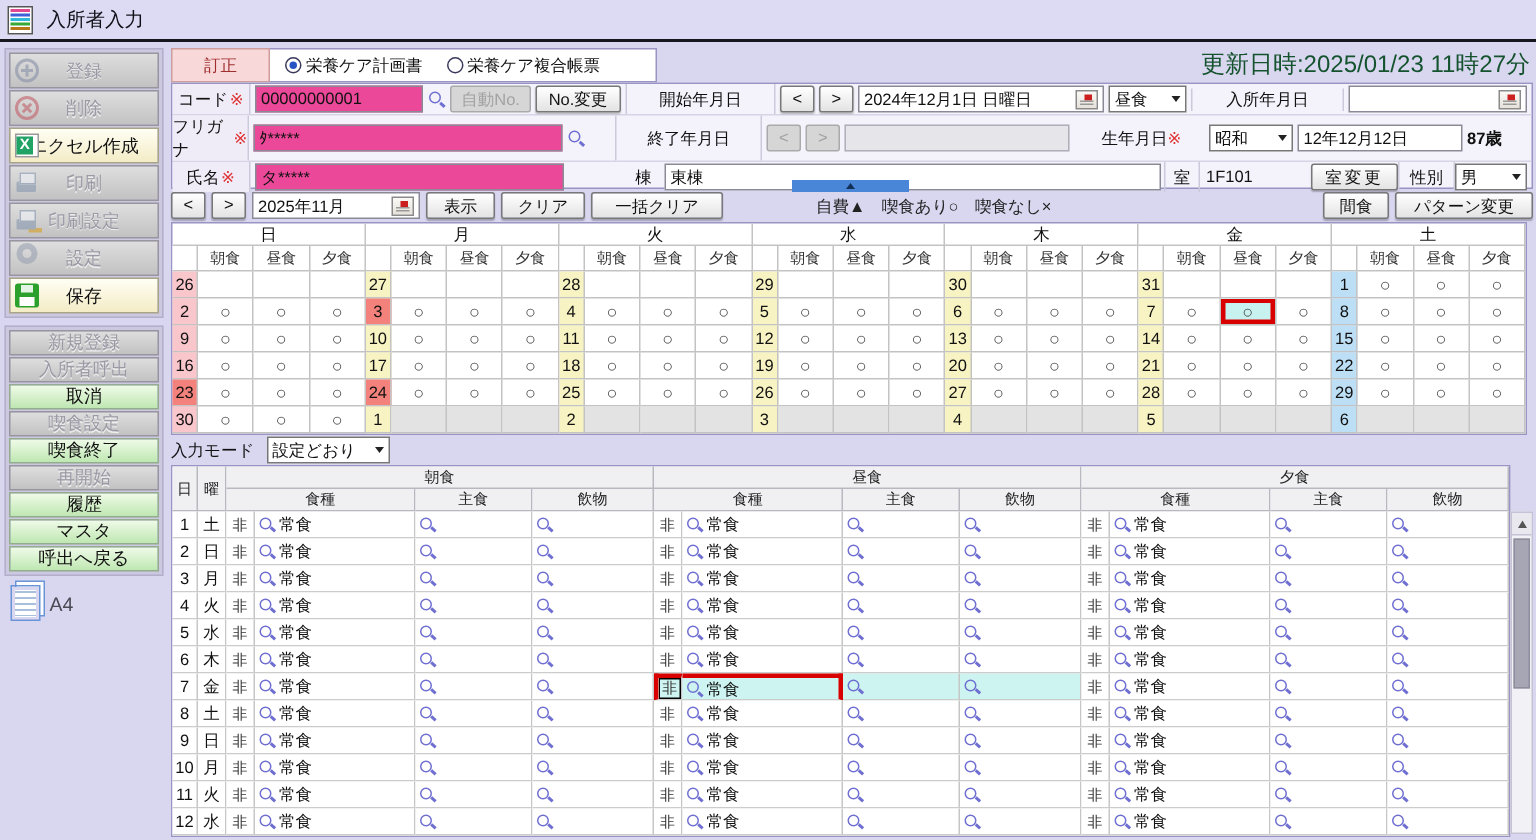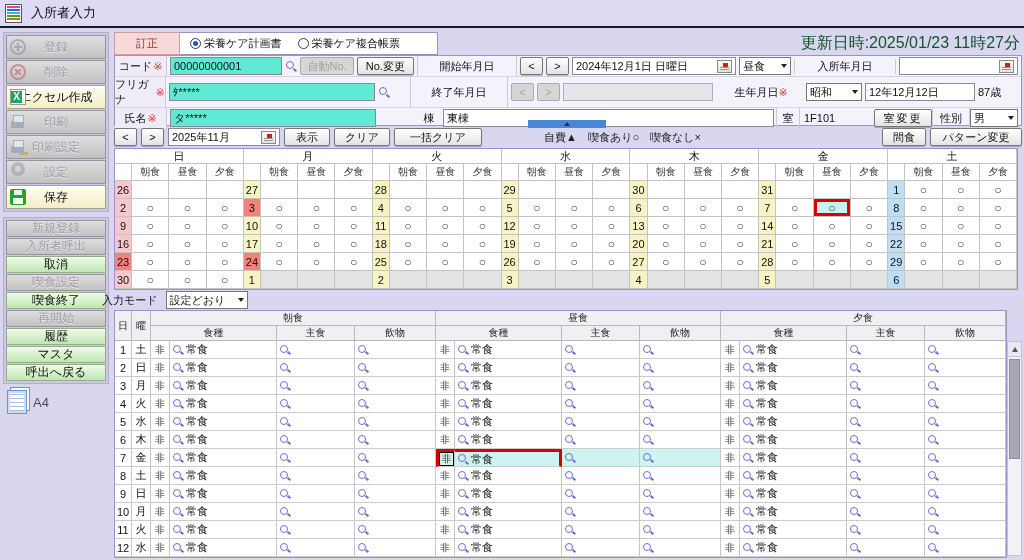--- a/index.html
+++ b/index.html
@@ -60,28 +60,28 @@
 .radio.on::after{content:"";position:absolute;left:2px;top:2px;width:5px;height:5px;border-radius:50%;background:#2553c4}
 .updated{margin-left:auto;align-self:center;font-weight:normal;font-size:16px;color:#14532d;padding-right:2px}
 #form-box{position:absolute;left:114px;top:55px;width:908px;height:71px;border:1px solid #9a94c4;background:#f4f2fa;display:flex;flex-direction:column}
 .frow{flex:1;display:flex;align-items:stretch;border-bottom:1px solid #d8d4e6}
 .frow:last-child{border-bottom:none}
 .frow .flabel{width:52px}
 .req{color:#e03434}
 .fmid{display:flex;align-items:center;justify-content:center;font-size:11px;border-left:1px solid #cdc9dd;border-right:1px solid #cdc9dd}
 .fcell{display:flex;align-items:center;gap:3px;padding:1px 3px}
 .inp{border:1px solid #8a8a96;background:#fff;display:flex;align-items:center;padding:0 3px;font-size:11px;height:18px;overflow:hidden;white-space:nowrap}
-.inp.gray{background:#5eead4}
+.inp.gray{background:#ec4899}
 .inp.dis{background:#e6e5ea;border-color:#b0aeba}
 .sp{flex:1}
 .fbtn{border:1px solid #777;background:linear-gradient(#fff,#e3e3e3);height:18px;display:flex;align-items:center;justify-content:center;font-size:11px;padding:0 4px;border-radius:2px;box-shadow:0 1px 1px rgba(0,0,0,.25);cursor:default;white-space:nowrap}
 .fbtn.dis{background:#d6d6d6;color:#a2a2a2;border-color:#aaa;box-shadow:none}
 .sel{border:1px solid #777;background:#fff;height:18px;display:flex;align-items:center;justify-content:space-between;padding:0 3px;font-size:11px;cursor:default}
 .sel::after{content:"";border-left:3.5px solid transparent;border-right:3.5px solid transparent;border-top:4.5px solid #222;margin-left:4px}
-.bold{font-weight:normal}
+.bold{font-weight:bold}
 .mag{position:relative;width:12px;height:12px;flex:0 0 12px;display:inline-block}
 .mag::before{content:"";position:absolute;left:1px;top:1px;width:6px;height:6px;border:1.5px solid #6f6fd2;border-radius:50%}
 .mag::after{content:"";position:absolute;left:8px;top:8.5px;width:4px;height:1.8px;background:#6f6fd2;transform:rotate(42deg)}
 .cic{width:15px;height:13px;border:1px solid #8a8a8a;background:linear-gradient(#fbf9f6,#e6e2da);position:relative;flex:0 0 15px;display:inline-block}
 .cic::before{content:"";position:absolute;left:5px;top:2px;width:5px;height:4px;background:#cc2020}
 .cic::after{content:"";position:absolute;left:2px;bottom:2px;right:2px;height:1px;background:#999;box-shadow:0 -2px 0 #999}
 
 
 #splitter{position:absolute;left:528px;top:120px;width:78px;height:8px;background:#4a86d8}
 #splitter::after{content:"";position:absolute;left:36px;top:1.5px;border-left:3px solid transparent;border-right:3px solid transparent;border-bottom:4px solid #122f58}
@@ -99,21 +99,21 @@
 .cal-date{font-size:11px}
 .cal-meal{font-size:12px;color:#3a3a3a}
 .cal-meal.gray{background:#e3e3e3}
 .cal-meal.hl{background:#c8f2ef;box-shadow:inset 0 0 0 3px #d90000}
 .sun{background:#f9c6cb}
 .hol{background:#f4827c}
 .wd{background:#f8f3c3}
 .sat{background:#bddff6}
 
 
-#mode-row{position:absolute;left:102px;top:291px;height:18px;display:flex;align-items:center;gap:8px;font-size:11px}
+#mode-row{position:absolute;left:114px;top:291px;height:18px;display:flex;align-items:center;gap:8px;font-size:11px}
 
 
 #meal-grid{position:absolute;left:114px;top:310px;width:893px;height:248px;border:1px solid #9a94c4;background:#fff;display:grid;grid-template-columns:17px 19px 19px 107px 78px 81px 19px 107px 78px 81px 19px 107px 78px 81px;grid-template-rows:15px 15px;grid-auto-rows:18px}
 #meal-grid>div{border-right:1px solid #c6c6c6;border-bottom:1px solid #cccccc;overflow:hidden}
 .mh{background:#f0f0f3;font-size:10px;color:#222;display:flex;align-items:center;justify-content:center;border-color:#b8b8c0 !important}
 .mc{display:flex;align-items:center;font-size:11px;background:#fff}
 .md{justify-content:center}
 .m-hi{justify-content:center;font-size:10px;color:#333}
 .m-food{gap:2px;padding-left:2px}
 .hlc{background:#cdf4f0}

